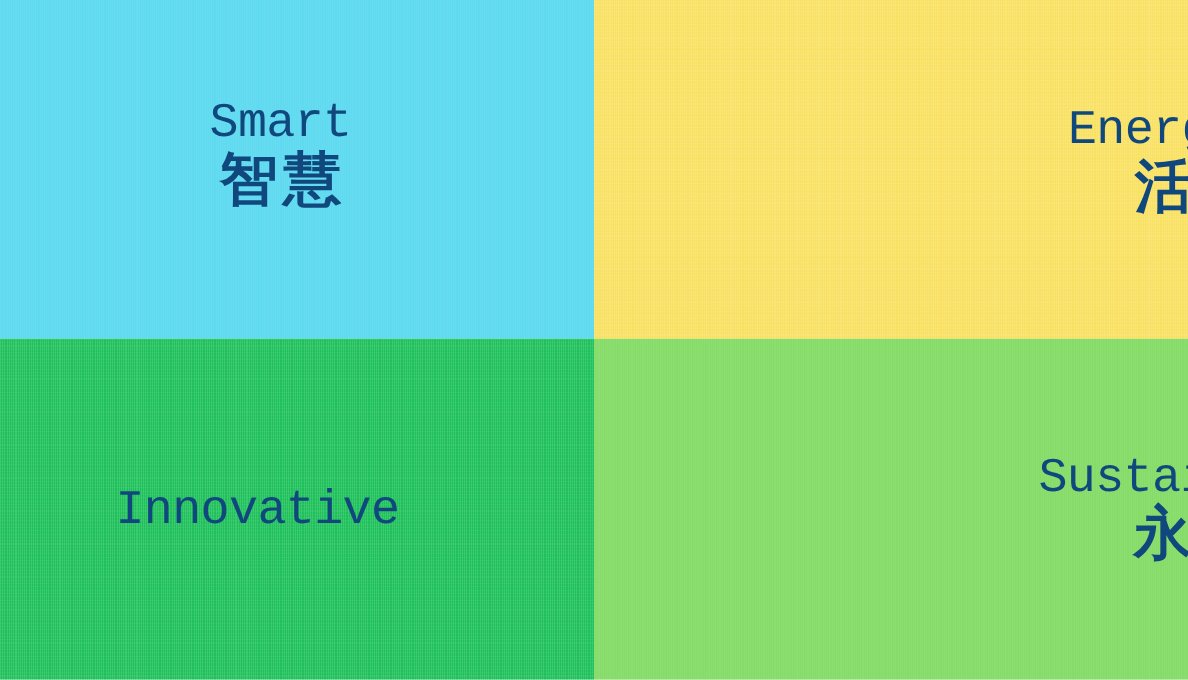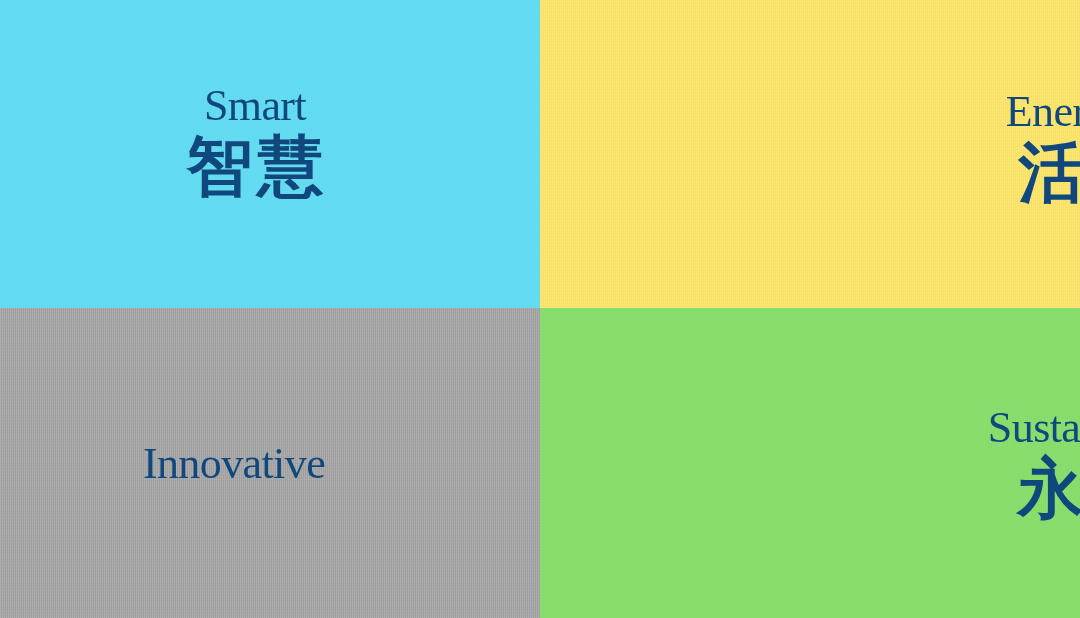--- a/index.html
+++ b/index.html
@@ -12,21 +12,21 @@
     background: #ffffff;
   }
 
   .board {
     position: relative;
     width: 1080px;
     height: 558px;
     display: grid;
     grid-template-columns: 540px 540px;
     grid-template-rows: 308px 310px;
-    font-family: Liberation Serif, serif;
+    font-family: Liberation Mono, monospace;
     text-align: center;
   }
 
   .quad {
     position: relative;
     display: flex;
     flex-direction: column;
     align-items: center;
     justify-content: center;
     overflow: hidden;
@@ -86,21 +86,21 @@
   }
 
   .label-en {
     font-size: 44px;
     font-weight: 400;
     letter-spacing: -0.6px;
     white-space: nowrap;
   }
 
   .label-zh {
-    font-size: 66px;
+    font-size: 53px;
     font-weight: 700;
     letter-spacing: 5px;
     text-indent: 5px;
     white-space: nowrap;
     margin-top: 6px;
   }
 
   
   #quad-smart .stack       { transform: translate(-15px, -12px); }
   #quad-energetic .stack   { transform: translate(277px, -6px); }
@@ -119,21 +119,21 @@
     </div>
   </section>
 
   <section class="quad yellow-texture" id="quad-energetic" style="background-color: rgb(249, 224, 95); color: rgb(16, 72, 126);">
     <div class="stack">
       <div class="label-en">Energetic</div>
       <div class="label-zh">活力</div>
     </div>
   </section>
 
-  <section class="quad strong-texture" id="quad-innovative" style="background-color: #a3a3a3; color: rgb(16, 72, 126);">
+  <section class="quad strong-texture" id="quad-innovative" style="background-color: #22c55e; color: rgb(16, 72, 126);">
     <div class="stack">
       <div class="label-en">Innovative</div>
     </div>
   </section>
 
   <section class="quad" id="quad-sustainable" style="background-color: rgb(134, 220, 105); color: rgb(16, 72, 126);">
     <div class="stack">
       <div class="label-en">Sustainable</div>
       <div class="label-zh">永續</div>
     </div>

